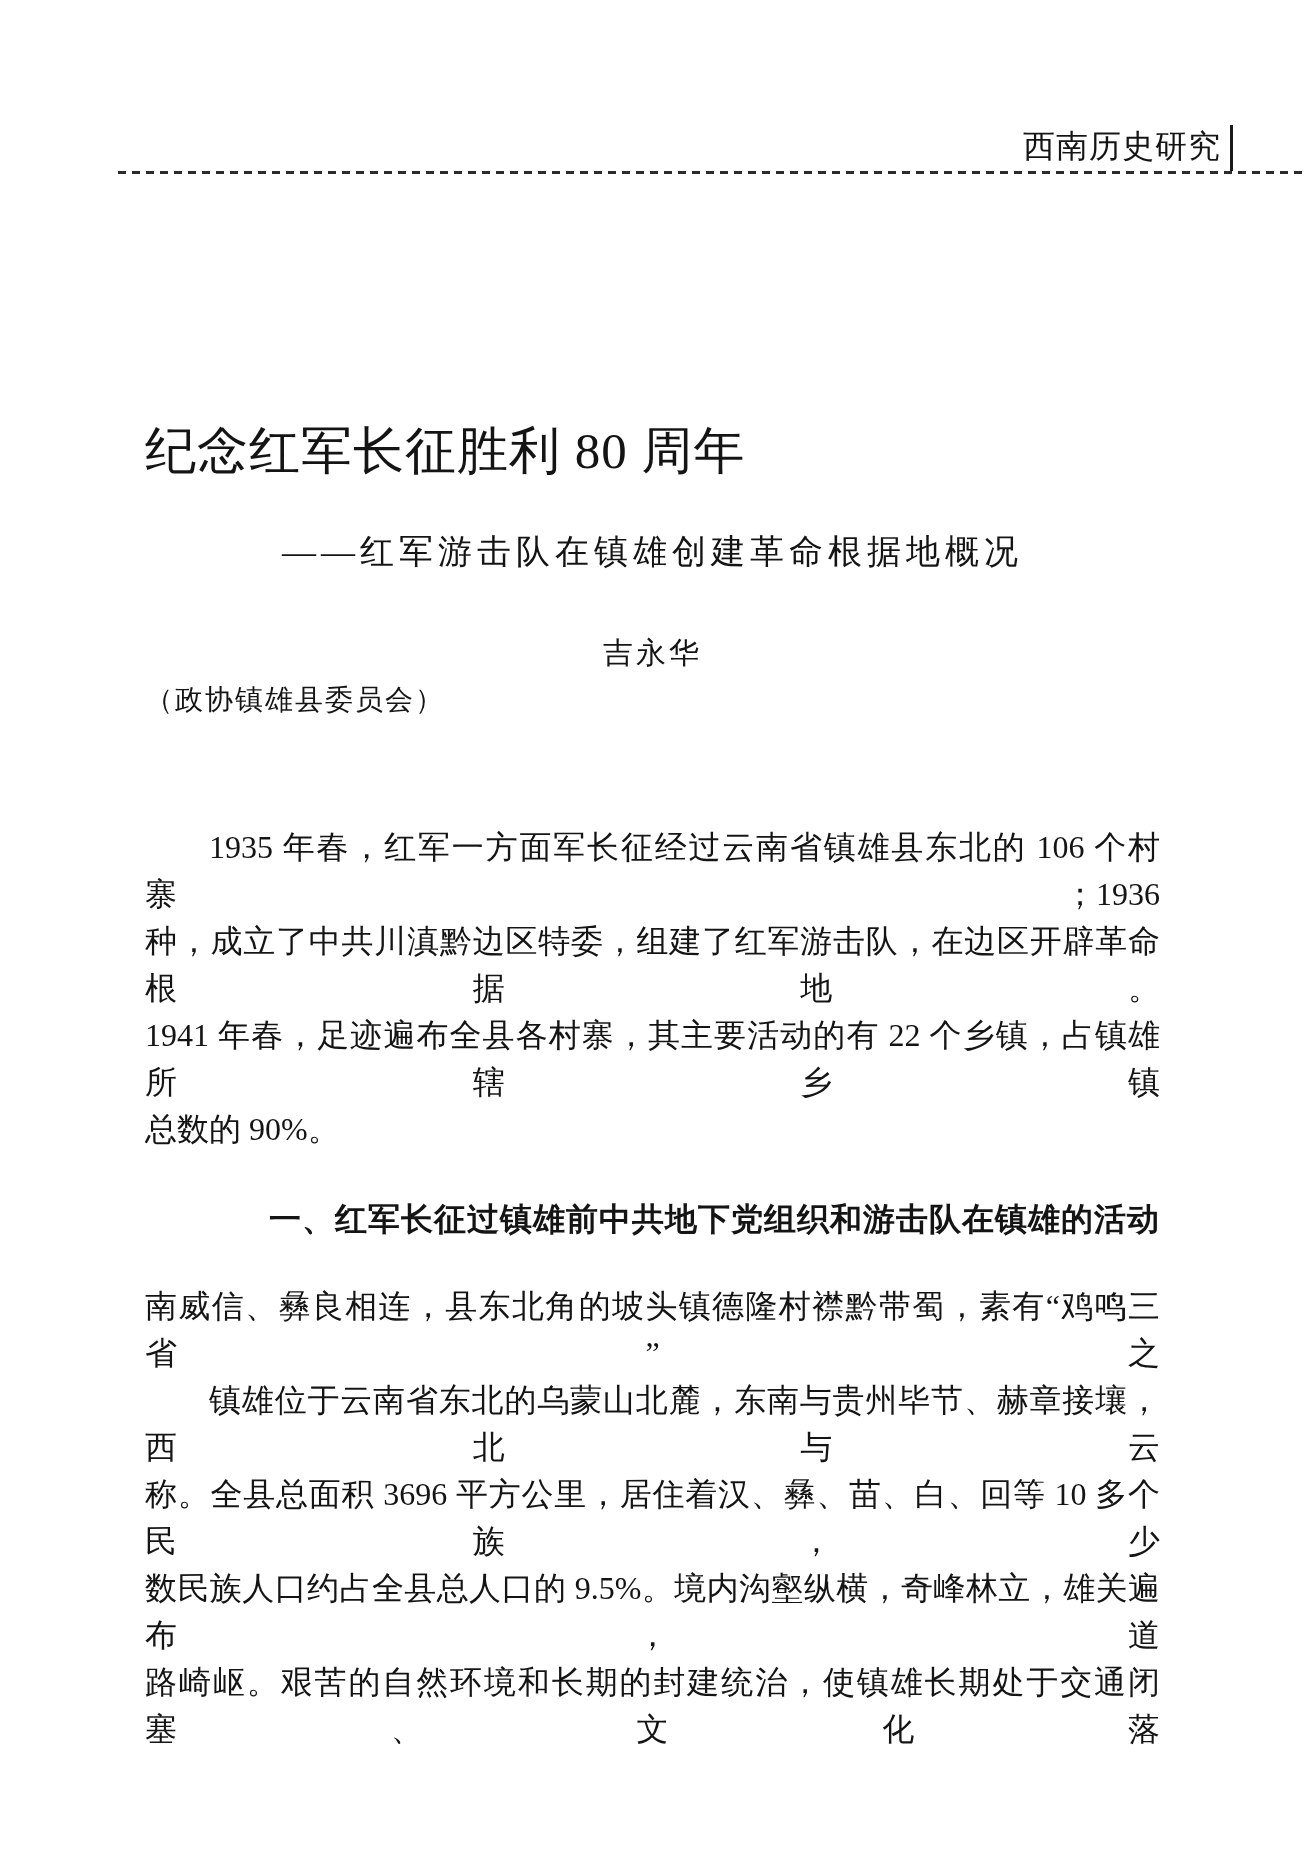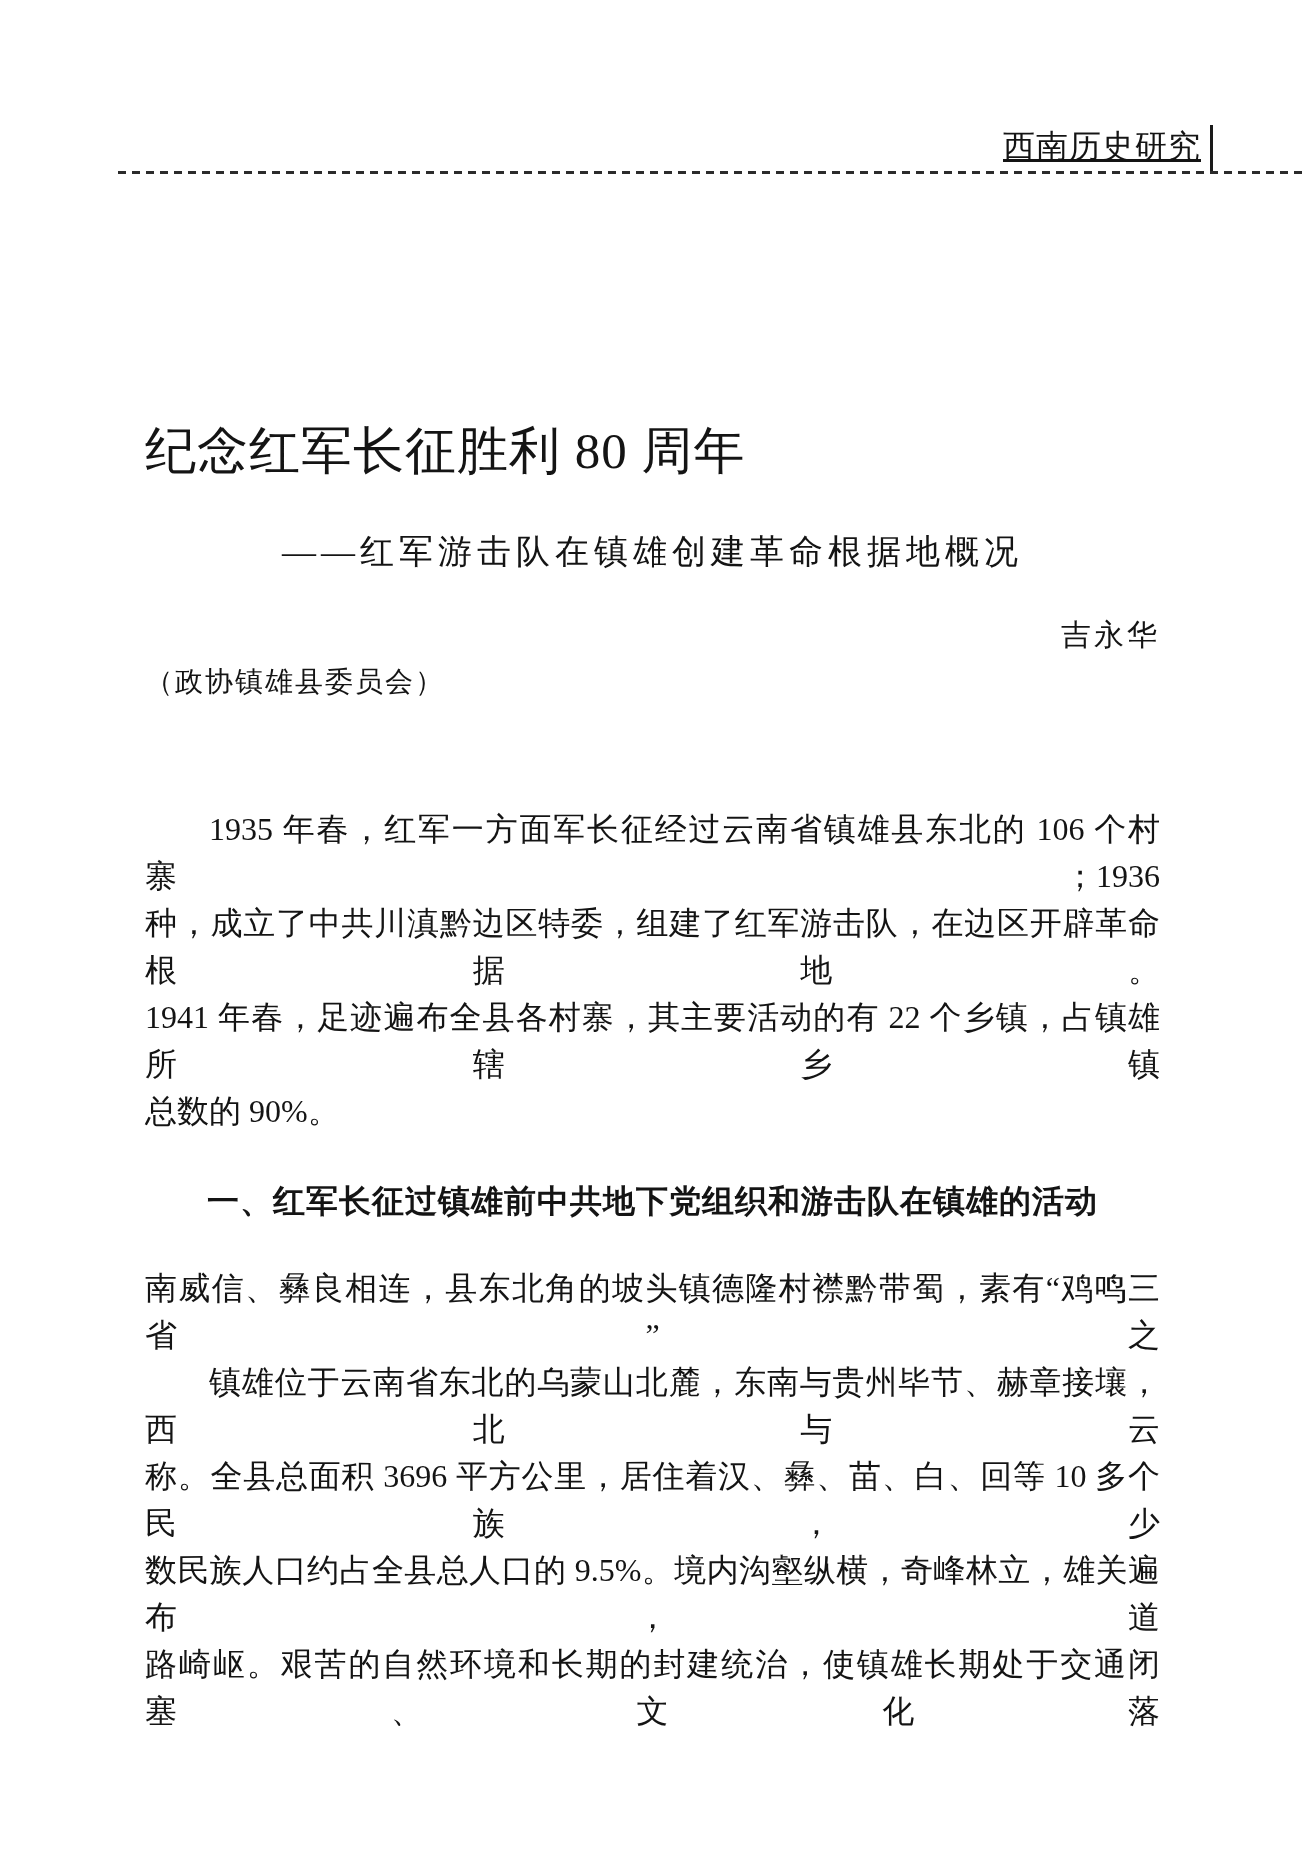--- a/index.html
+++ b/index.html
@@ -8,21 +8,21 @@
     width:1307px; height:1859px;
     font-family:"Liberation Serif","DejaVu Serif",serif;
     color:#141414;
     position:relative;
     overflow:hidden;
   }
 
   
   .header-row {
     display:flex; justify-content:flex-end; align-items:flex-end;
-    height:46px; margin-top:125px; padding-right:94px;text-decoration:underline;
+    height:46px; margin-top:125px; padding-right:74px;
   }
   .journal {
     font-size:32px; line-height:1; padding-bottom:9px; letter-spacing:1px;
   }
   .vbar { width:3px; height:46px; background:#1a1a1a; margin-left:9px; }
   .rule {
     margin-left:118px; height:3px;
     background:repeating-linear-gradient(90deg,#2b2b2b 0 8px,transparent 8px 14px);
   }
 
@@ -31,39 +31,39 @@
 
   .title {
     margin-top:248px; font-size:51px; line-height:58px;
     font-weight:normal; letter-spacing:1px;
   }
   .subtitle {
     margin-top:50px; font-size:34px; line-height:44px;
     text-align:center; letter-spacing:5px; font-weight:normal;
   }
   .author {
-    margin-top:42px; font-size:30px; line-height:38px;
-    text-align:right; letter-spacing:3px;
+    margin-top:60px; font-size:30px; line-height:38px;
+    text-align:center; letter-spacing:3px;
   }
   .affiliation {
     margin-top:10px; font-size:28px; line-height:36px;
     text-align:left; letter-spacing:2px;
   }
 
   .para { font-size:32px; line-height:47px; }
   .para-1 { margin-top:106px; }
   .para-2 { margin-top:42px; }
 
   .line { text-align:justify; text-align-last:justify; }
   .line.first { text-indent:2em; }
   .line.lastline { text-align-last:left; }
 
   .section-heading {
     margin-top:44px; font-size:32px; line-height:44px;
-    font-weight:bold; text-align:center; letter-spacing:1px;
+    font-weight:bold; text-align:right; letter-spacing:1px;
     font-family:"Liberation Sans","DejaVu Sans",sans-serif;
   }
 </style>
 </head>
 <body>
 
 <div class="page">
 
   <div class="header">
     <div class="header-row">

